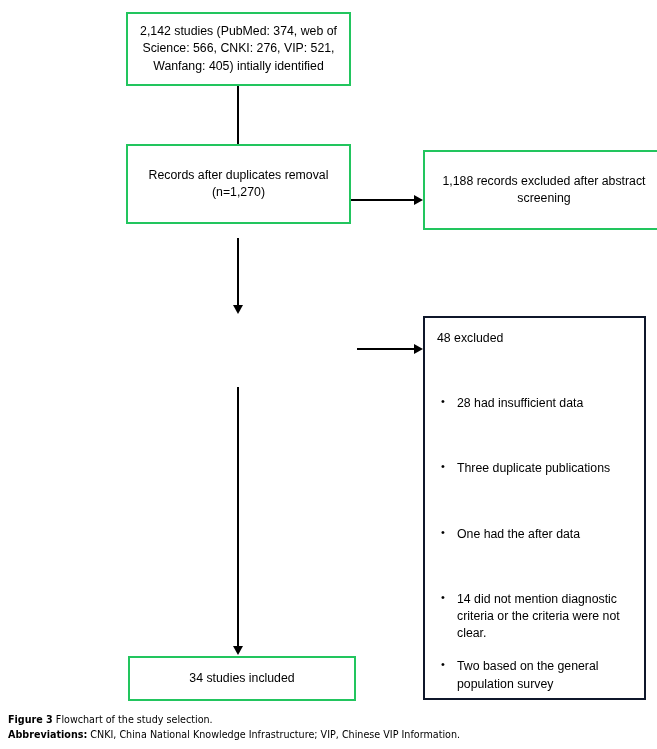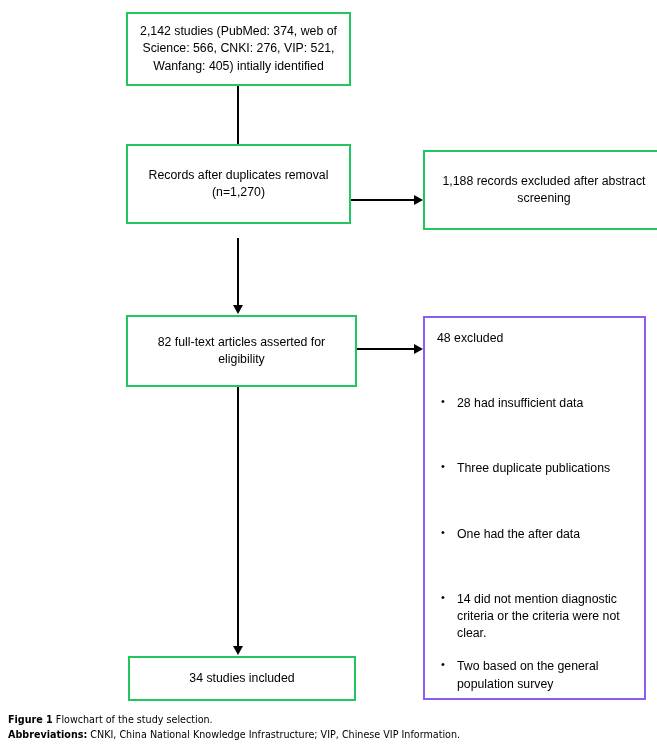--- a/index.html
+++ b/index.html
@@ -45,21 +45,21 @@
   #node-excluded-abs { left: 423px; top: 150px; width: 242px; height: 80px; }
   #node-fulltext     { left: 126px; top: 315px; width: 231px; height: 72px; }
   #node-included     { left: 128px; top: 656px; width: 228px; height: 45px; }
 
   
   #node-excluded-full {
     position: absolute;
     left: 423px; top: 316px;
     width: 223px; height: 384px;
     box-sizing: border-box;
-    border: 2px solid #8b5cf6;
+    border: 2px solid #0f172a;
     background: #ffffff;
     padding: 10px 8px 8px 10px;
     font-size: 12.3px;
     line-height: 1.40;
     text-align: left;
   }
   #node-excluded-full .headline {
     display: block;
     margin: 2px 0 8px 2px;
   }
@@ -157,23 +157,20 @@
   <div class="hline" id="conn4-line"></div>
   <div class="arrow-right" id="conn4-arrow"></div>
 
   <div class="node" id="node-excluded-abs">
     <span class="node-text">1,188 records excluded after abstract screening</span>
   </div>
 
   <div class="vline" id="conn2-line"></div>
   <div class="arrow-down" id="conn2-arrow"></div>
 
-  <div class="node" id="node-fulltext">
-    <span class="node-text">82 full-text articles asserted for eligibility</span>
-  </div>
 
   <div class="hline" id="conn5-line"></div>
   <div class="arrow-right" id="conn5-arrow"></div>
 
   <div id="node-excluded-full">
     <span class="headline">48 excluded</span>
     <ul class="bullet-list">
       <li>28 had insufficient data</li>
       <li>Three duplicate publications</li>
       <li>One had the after data</li>
@@ -186,20 +183,20 @@
   <div class="arrow-down" id="conn3-arrow"></div>
 
   <div class="node" id="node-included">
     <span class="node-text">34 studies included</span>
   </div>
 
 </div>
 
 <div id="caption">
   <div>
-    <span class="lbl">Figure 1</span>
+    <span class="lbl">Figure 3</span>
     <span>Flowchart of the study selection.</span>
   </div>
   <div>
     <span class="lbl">Abbreviations:</span>
     <span>CNKI, China National Knowledge Infrastructure; VIP, Chinese VIP Information.</span>
   </div>
 </div>
 
 </body></html>

